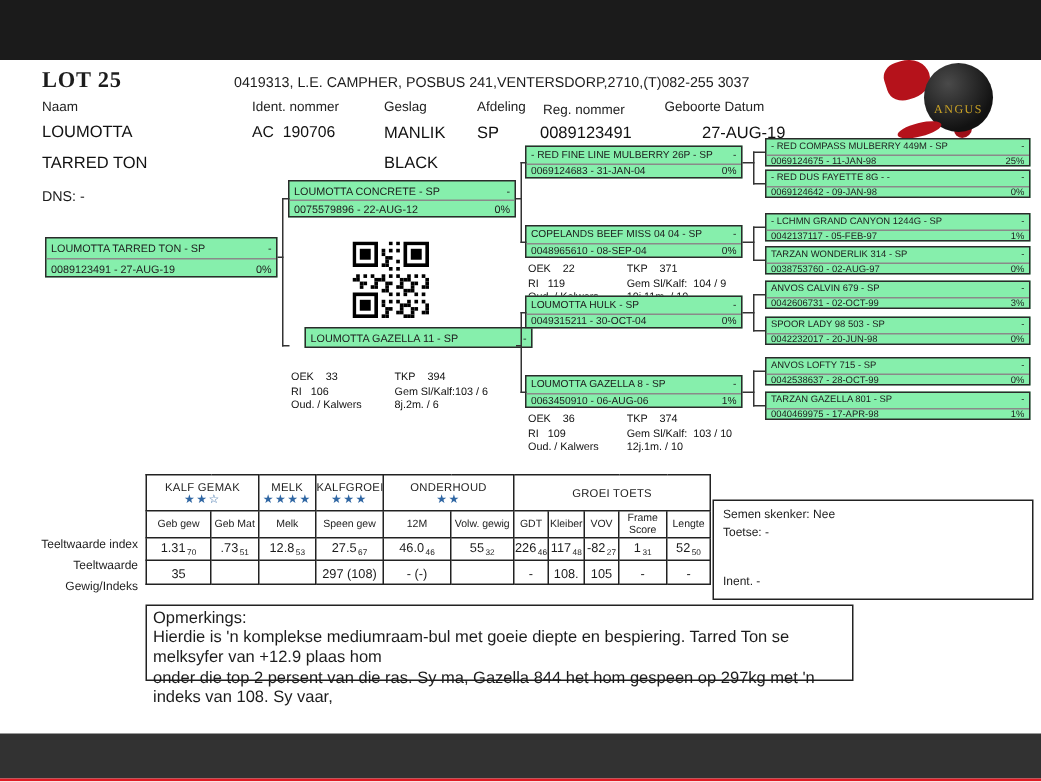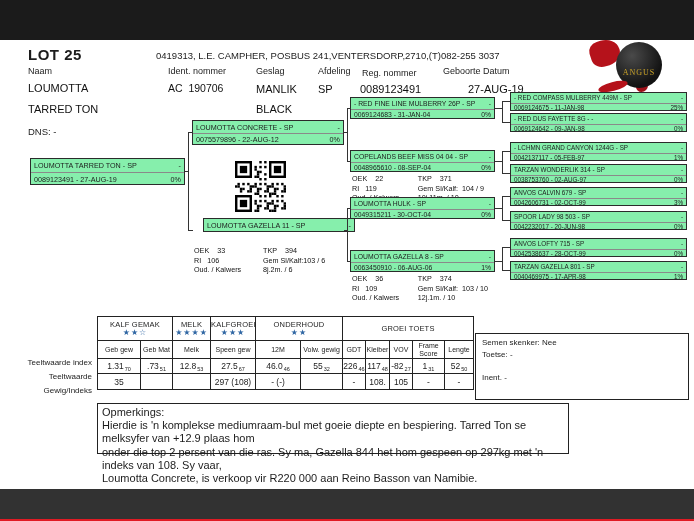--- a/index.html
+++ b/index.html
@@ -2,21 +2,21 @@
 <html><head>
 <meta charset="utf-8">
 <style>
   html,body{margin:0;padding:0;background:#fff;}
   .sheet{position:relative;width:694px;height:521px;background:#fff;overflow:hidden;
          font-family:"Liberation Sans","DejaVu Sans",sans-serif;color:#1c1c1c;}
   .abs{position:absolute;}
   .top-bar{left:0;top:0;width:694px;height:40px;background:#1b1b1b;}
   .bottom-bar{left:0;top:489px;width:694px;height:30px;background:#323232;}
   .red-strip{left:0;top:519px;width:694px;height:2px;background:#e01b24;}
-  .lot{left:28px;top:46px;font-size:15px;font-weight:bold;letter-spacing:.5px;}
+  .lot{left:28px;top:46px;font-size:15px;font-weight:bold;letter-spacing:.5px;font-family:Liberation Serif, serif;}
   .owner{left:156px;top:50px;font-size:9.5px;}
   .lbl{font-size:9px;color:#222;}
   .val{font-size:11px;color:#111;}
   .dns{font-size:9.5px;}
   
   .logo{left:590px;top:40px;width:64px;height:54px;}
   .logo .splash1{position:absolute;left:0;top:0;width:30px;height:26px;background:#b5121b;
     border-radius:40% 60% 55% 45%;transform:rotate(-18deg);}
   .logo .splash2{position:absolute;left:8px;top:42px;width:30px;height:9px;background:#b5121b;
     border-radius:50%;transform:rotate(-14deg);}
@@ -46,21 +46,21 @@
   .grp .glabel{font-size:7.5px;font-weight:normal;letter-spacing:.2px;}
   .grp .stars{font-size:8px;color:#2f66a3;letter-spacing:1px;line-height:1;}
   .colhead td{height:17px;font-size:7px;line-height:1.1;font-weight:normal;}
   .brow td{height:14px;font-size:8.5px;}
   .brow.last td{height:15px;}
   .acc{font-size:5.5px;vertical-align:-2px;margin-left:1px;}
   .rowlabel{position:absolute;left:0;width:92px;text-align:right;font-size:8px;}
   .side-panel{position:absolute;left:475px;top:333px;width:214px;height:67px;border:1px solid #222;
     box-sizing:border-box;padding:4px 6px;font-size:8px;}
   .side-panel .sp-line{margin-bottom:3px;}
-  .side-panel .sp-gap{margin-top:14px;}
+  .side-panel .sp-gap{margin-top:24px;}
   .remarks{position:absolute;left:97px;top:403px;width:472px;height:51px;border:1px solid #222;
     box-sizing:border-box;padding:2px 4px;font-size:11px;line-height:1.2;}
 </style>
 </head>
 <body>
 
 <div class="sheet">
 
   <div class="abs top-bar"></div>
 
@@ -494,19 +494,18 @@
   <div class="side-panel">
     <div class="sp-line">Semen skenker: Nee</div>
     <div class="sp-line">Toetse: -</div>
     <div class="sp-gap">Inent. -</div>
   </div>
 
   <div class="remarks">
     <div>Opmerkings:</div>
     <div>Hierdie is 'n komplekse mediumraam-bul met goeie diepte en bespiering. Tarred Ton se melksyfer van +12.9 plaas hom</div>
     <div>onder die top 2 persent van die ras. Sy ma, Gazella 844 het hom gespeen op 297kg met 'n indeks van 108. Sy vaar,</div>
-    <div>Loumotta Concrete, is verkoop vir R220 000 aan Reino Basson van Namibie.</div>
   </div>
 
   <div class="abs bottom-bar"></div>
   <div class="abs red-strip"></div>
 
 </div>
 
 </body></html>

